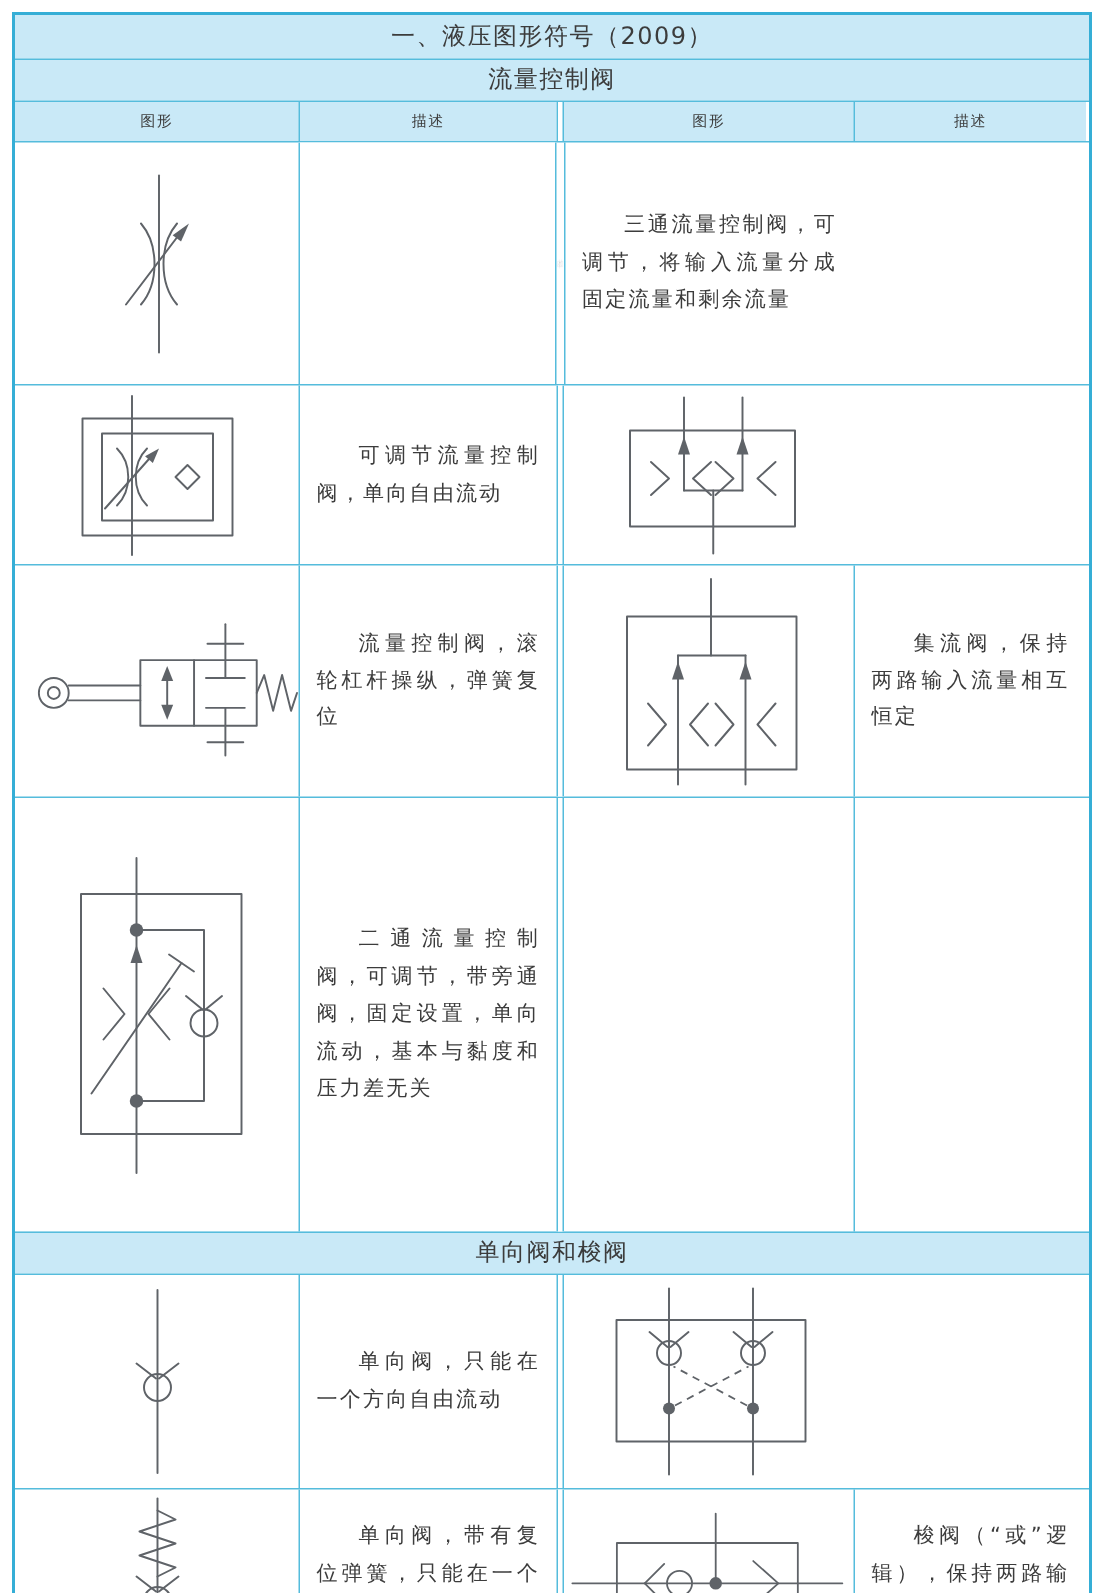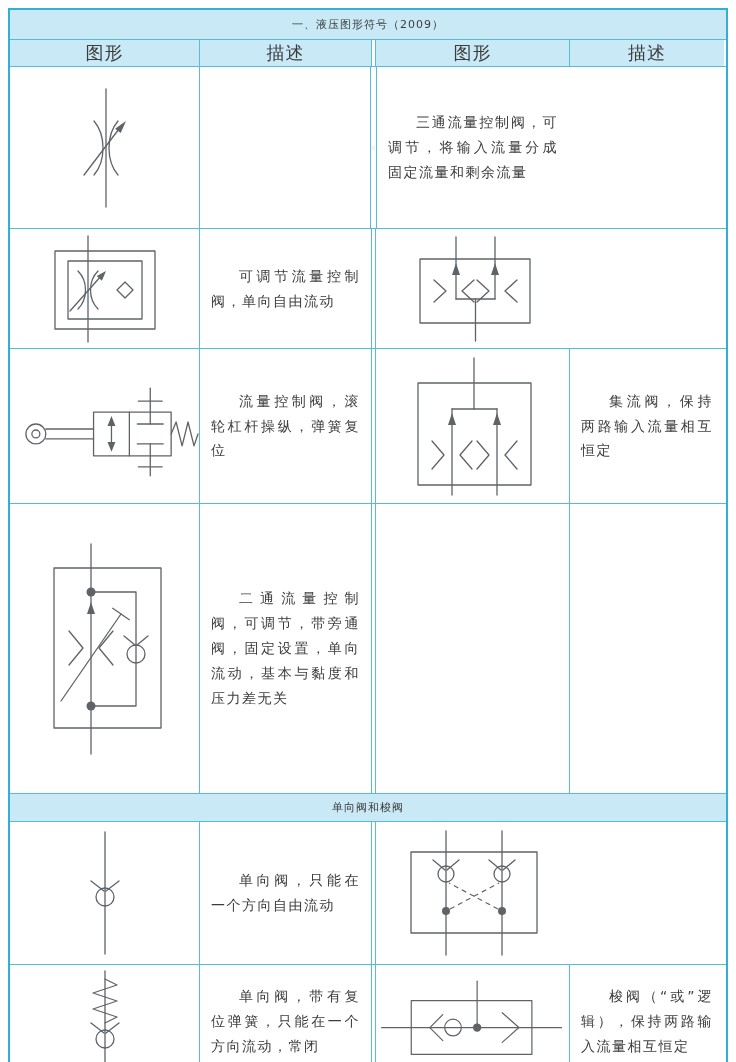--- a/index.html
+++ b/index.html
@@ -10,26 +10,26 @@
   html,body{background:var(--page);}
   body{
     width:736px;height:1062px;overflow:hidden;
     font-family:"DejaVu Sans",sans-serif;color:var(--txt);
   }
   .page{padding:8px;}
   .tbl{border:2px solid var(--line2);}
   .row{display:grid;grid-template-columns:189px 172px 5px 193px 155px;}
   .row + .row{border-top:1px solid var(--line);}
   .band{display:flex;align-items:center;justify-content:center;
-        background:var(--hbg);font-size:11px;letter-spacing:1px;}
+        background:var(--hbg);font-size:16px;letter-spacing:1px;}
   .title{height:29px;}
   .sec{height:28px;}
   .head{height:27px;}
   .head .cell{background:var(--hbg);display:flex;align-items:center;justify-content:center;
-              font-size:18px;letter-spacing:1px;}
+              font-size:10px;letter-spacing:1px;}
   .cell{min-width:0;justify-content:center;}
   .c2,.c5{border-left:1px solid var(--line);}
   .gap{border-left:1px solid var(--line);border-right:1px solid var(--line);background:var(--page);}
   .sym{display:flex;align-items:center;justify-content:center;}
   .desc{display:flex;align-items:center;padding:6px 11px;}
   .desc p{width:100%;font-size:14px;line-height:1.78;letter-spacing:1.5px;
           text-align:justify;text-indent:2em;}
   svg .s{stroke:var(--sym);fill:none;stroke-width:1.3;stroke-linecap:round;stroke-linejoin:round;}
   svg .f{fill:var(--sym);stroke:none;}
   svg .d{stroke:var(--sym);fill:none;stroke-width:1.2;stroke-dasharray:5 4;}
@@ -37,20 +37,23 @@
 </head>
 <body>
 
 <div class="page">
 <div class="tbl">
 
   <div class="row band title">
     <span>一、液压图形符号（2009）</span>
   </div>
 
+  <div class="row band sec">
+    <span>流量控制阀</span>
+  </div>
 
   <div class="row head">
     <div class="cell">图形</div>
     <div class="cell c2">描述</div>
     <div class="gap"></div>
     <div class="cell">图形</div>
     <div class="cell c5">描述</div>
   </div>
 
   <div class="row" style="height:162px">

